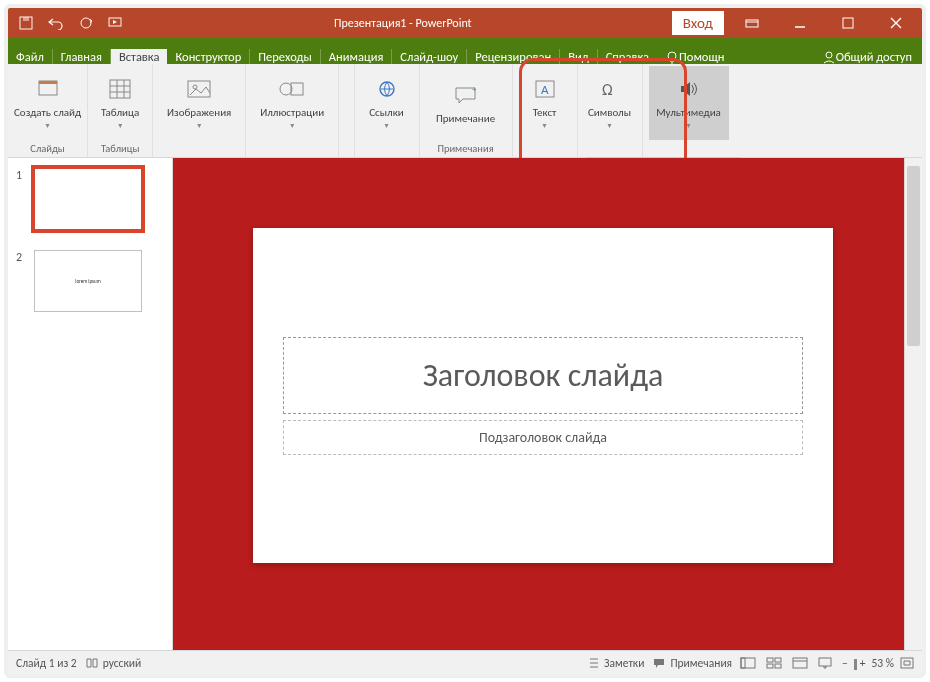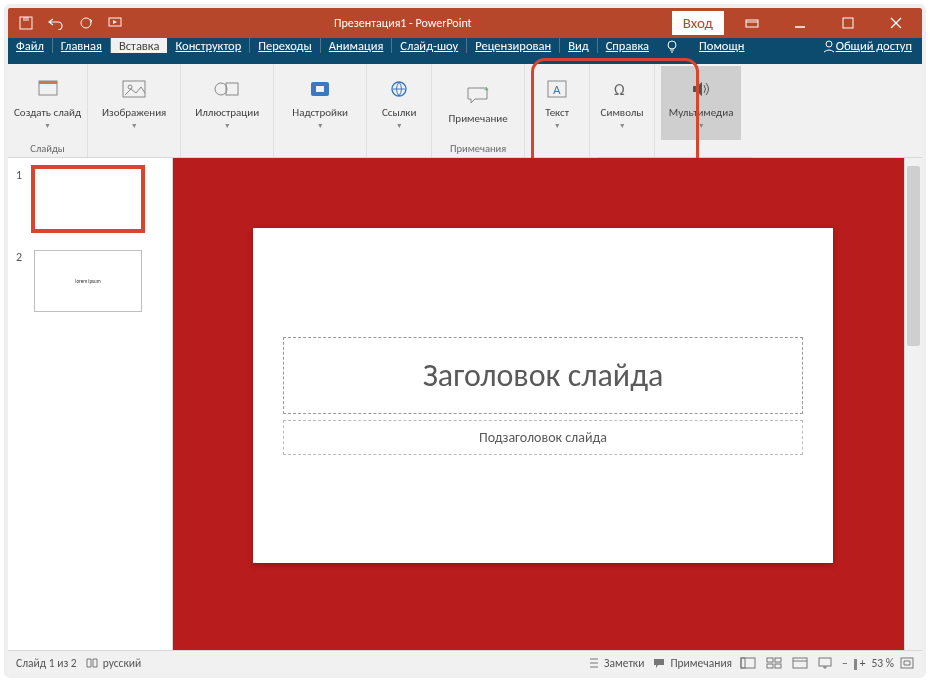--- a/index.html
+++ b/index.html
@@ -10,26 +10,26 @@
   .titlebar { background: #b7472a; height: 30px; display: flex; align-items: center; color: #fff; font-size: 12px; }
   .qat { display: flex; align-items: center; gap: 14px; padding: 0 10px; }
   .qat .ic { width: 16px; height: 16px; display: flex; align-items: center; justify-content: center; opacity: .95; }
   .title-center { flex: 1; text-align: center; }
   .title-right { display: flex; align-items: center; gap: 8px; padding-right: 6px; }
   .login-btn { background: #fff; color: #b7472a; padding: 2px 10px; border: 1px solid #fff; font-size: 15px; }
   .win-btn { width: 40px; height: 30px; display: flex; align-items: center; justify-content: center; }
   .win-btn svg { stroke: #fff; fill: none; }
 
   
-  .tabs { background: #0c4a6e; height: 26px; display: flex; align-items: flex-start; color: #fff; font-size: 12.5px; text-decoration: underline; }
+  .tabs { background: #4d7c0f; height: 26px; display: flex; align-items: flex-end; color: #fff; font-size: 12.5px; }
   .tab { padding: 0 8px; display: flex; align-items: center; border-right: 1px solid rgba(255,255,255,.25); cursor: default; }
   .tab.active { background: #f1f1f1; color: #444; border-right: none; }
   .tab.nb { border-right: none; }
   .tabs .spacer { flex: 1; }
-  .tell { display: flex; align-items: center; gap: 20px; padding: 0 8px; }
+  .tell { display: flex; align-items: center; gap: 0; padding: 0 8px; }
   .share { display: flex; align-items: center; gap: 0; padding: 0 10px; }
 
   
   .ribbon { background: #f1f1f1; height: 94px; border-bottom: 1px solid #d7d7d7; display: flex; position: relative; }
   .rgroup { border-right: 1px solid #e0e0e0; display: flex; flex-direction: column; align-items: center; justify-content: flex-end; padding: 2px 6px 2px 6px; font-size: 11px; color: #555; }
   .rgroup .items { flex: 1; display: flex; align-items: center; gap: 6px; }
   .rgroup .glabel { font-size: 10.5px; color: #6a6a6a; padding: 2px 0 0 0; }
   .rbtn { display: flex; flex-direction: column; align-items: center; justify-content: center; min-width: 52px; height: 74px; gap: 2px; font-size: 11px; color: #444; text-align: center; line-height: 1.1; }
   .rbtn .icon { width: 28px; height: 28px; display: flex; align-items: center; justify-content: center; margin-bottom: 2px; }
   .rbtn .cap { display: flex; flex-direction: column; align-items: center; }
@@ -170,20 +170,37 @@
           </span>
           <span class="cap">
               <span>Создать слайд</span>
               <span class="drop"></span>
             </span>
         </div>
       </div>
       <div class="glabel">Слайды</div>
     </div>
 
+    <div class="rgroup">
+      <div class="items">
+        <div class="rbtn">
+          <span class="icon">
+            <svg width="24" height="22">
+                <rect x="2" y="2" width="20" height="18" fill="none" stroke="#888"></rect>
+                <path d="M2 8 H22 M2 14 H22 M9 2 V20 M16 2 V20" stroke="#888"></path>
+              </svg>
+          </span>
+          <span class="cap">
+              <span>Таблица</span>
+              <span class="drop"></span>
+            </span>
+        </div>
+      </div>
+      <div class="glabel">Таблицы</div>
+    </div>
 
     <div class="rgroup">
       <div class="items">
         <div class="rbtn wide">
           <span class="icon">
             <svg width="26" height="22">
                 <rect x="2" y="3" width="22" height="16" fill="none" stroke="#888"></rect>
                 <circle cx="9" cy="9" r="2" fill="none" stroke="#888"></circle>
                 <path d="M4 17 L10 11 L15 15 L20 9 L24 15" fill="none" stroke="#888"></path>
               </svg>
@@ -209,34 +226,20 @@
           <span class="cap">
               <span>Иллюстрации</span>
               <span class="drop"></span>
             </span>
         </div>
       </div>
       <div class="glabel">&nbsp;</div>
     </div>
 
     <div class="rgroup">
-      <div class="items">
-        <div class="rbtn wide">
-          <span class="icon">
-            <svg width="24" height="22">
-                <rect x="3" y="4" width="18" height="14" rx="2" fill="#3b78c4"></rect>
-                <rect x="8" y="8" width="8" height="6" fill="#fff" opacity=".9"></rect>
-              </svg>
-          </span>
-          <span class="cap">
-              <span>Надстройки</span>
-              <span class="drop"></span>
-            </span>
-        </div>
-      </div>
       <div class="glabel">&nbsp;</div>
     </div>
 
     <div class="rgroup">
       <div class="items">
         <div class="rbtn">
           <span class="icon">
             <svg width="24" height="22">
                 <circle cx="12" cy="11" r="7" fill="none" stroke="#3b78c4" stroke-width="1.4"></circle>
                 <path d="M6 11 H18 M12 4 Q7 11 12 18 M12 4 Q17 11 12 18" fill="none" stroke="#3b78c4"></path>

